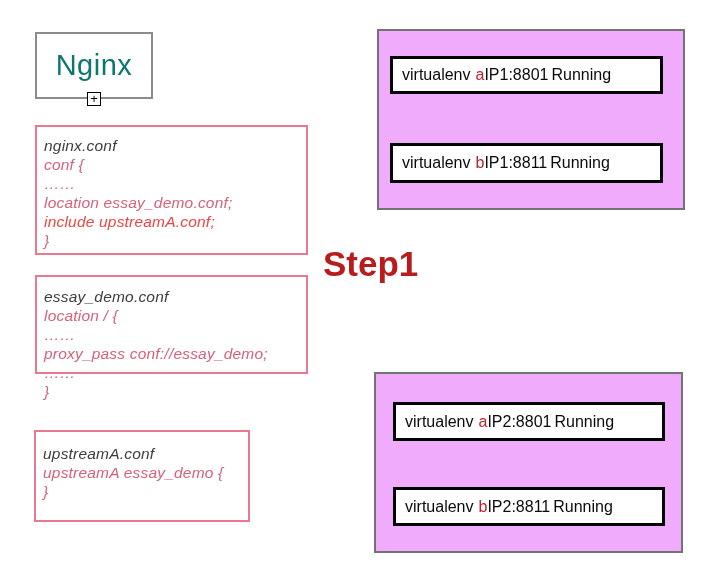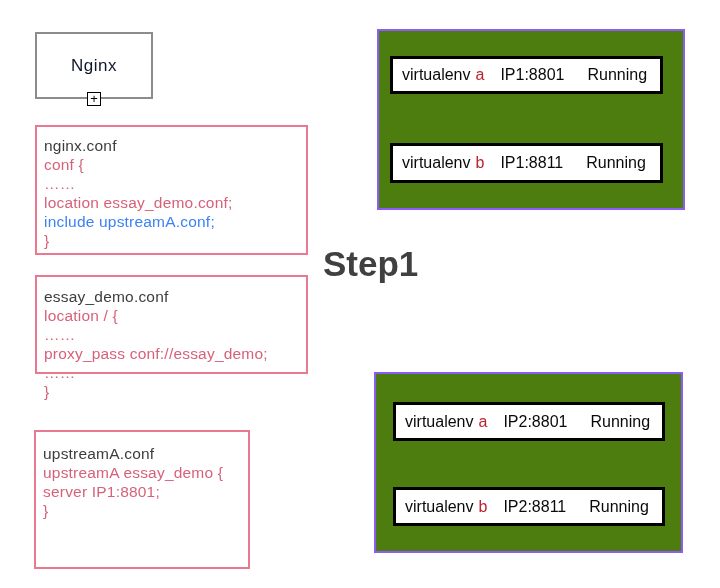--- a/index.html
+++ b/index.html
@@ -6,62 +6,62 @@
   .canvas{
     position:relative;width:720px;height:588px;background:#ffffff;overflow:hidden;
     font-family:"Liberation Sans","DejaVu Sans",sans-serif;
   }
   
   .nginx-box{
     position:absolute;left:35px;top:32px;width:118px;height:67px;
     border:2px solid #8c8c8c;box-sizing:border-box;background:#fff;
     display:flex;align-items:center;justify-content:center;
   }
-  .nginx-label{font-size:17px;color:#0f172a;letter-spacing:0.5px;}
+  .nginx-label{font-size:29px;color:#0f766e;letter-spacing:0.5px;}
   .expand-icon{
     position:absolute;left:87px;top:92px;width:14px;height:14px;
     border:1.5px solid #000;box-sizing:border-box;background:#fff;z-index:5;
     display:flex;align-items:center;justify-content:center;
     font-size:13px;line-height:10px;color:#000;font-weight:400;
   }
   
   .cfg{
     position:absolute;border:2px solid #e9798f;box-sizing:border-box;background:#fff;
-    font-size:15.5px;line-height:19px;letter-spacing:0.2px;
+    font-size:15.5px;line-height:19px;letter-spacing:0.2px;font-style:italic;
   }
   .cfg-nginx{left:35px;top:125px;width:273px;height:130px;padding:9px 4px 0 7px;}
   .cfg-essay{left:35px;top:275px;width:273px;height:99px;padding:10px 4px 0 7px;}
-  .cfg-upstream{left:34px;top:430px;width:216px;height:139px;padding:12px 4px 0 7px;}
+  .cfg-upstream{left:34px;top:430px;width:216px;height:92px;padding:12px 4px 0 7px;}
   .cfg-title{color:#3d3d3d;}
   .pink{color:#d8617a;}
-  .green{color:#3b82f6;}
+  .green{color:#ef4444;}
   
   .step-label{
     position:absolute;left:323px;top:244px;
-    font-size:35px;font-weight:bold;color:#404040;letter-spacing:0px;
+    font-size:35px;font-weight:bold;color:#b91c1c;letter-spacing:0px;
   }
   
   .group{
-    position:absolute;border:2px solid #8b5cf6;box-sizing:border-box;background:#4d7c0f;
+    position:absolute;border:2px solid #737373;box-sizing:border-box;background:#f0abfc;
   }
   .group-1{left:377px;top:29px;width:308px;height:181px;}
   .group-2{left:374px;top:372px;width:309px;height:181px;}
   .venv{
     position:absolute;border:3px solid #000;box-sizing:border-box;background:#fff;
     display:flex;align-items:center;
     font-size:16px;color:#0a0a0a;white-space:nowrap;
   }
   .g1-a{left:11px;top:25px;width:273px;height:38px;}
   .g1-b{left:11px;top:112px;width:273px;height:40px;}
   .g2-a{left:17px;top:28px;width:272px;height:39px;}
   .g2-b{left:17px;top:113px;width:272px;height:39px;}
   .venv-name{margin-left:9px;}
   .venv-env{margin-left:5px;color:#bb2430;}
-  .venv-addr{margin-left:16px;}
-  .venv-status{margin-left:23px;}
+  .venv-addr{margin-left:0;}
+  .venv-status{margin-left:3px;}
 </style>
 </head>
 <body>
 
 <div class="canvas">
 
   <div class="nginx-box">
     <span class="nginx-label">Nginx</span>
   </div>
   <div class="expand-icon">+</div>
@@ -80,21 +80,20 @@
     <div class="cfg-line pink">location / {</div>
     <div class="cfg-line pink">……</div>
     <div class="cfg-line pink">proxy_pass conf://essay_demo;</div>
     <div class="cfg-line pink">……</div>
     <div class="cfg-line pink">}</div>
   </div>
 
   <div class="cfg cfg-upstream">
     <div class="cfg-title">upstreamA.conf</div>
     <div class="cfg-line pink">upstreamA essay_demo {</div>
-    <div class="cfg-line pink">server IP1:8801;</div>
     <div class="cfg-line pink">}</div>
   </div>
 
   <div class="step-label">Step1</div>
 
   <div class="group group-1">
     <div class="venv g1-a">
       <span class="venv-name">virtualenv</span>
       <span class="venv-env">a</span>
       <span class="venv-addr">IP1:8801</span>

